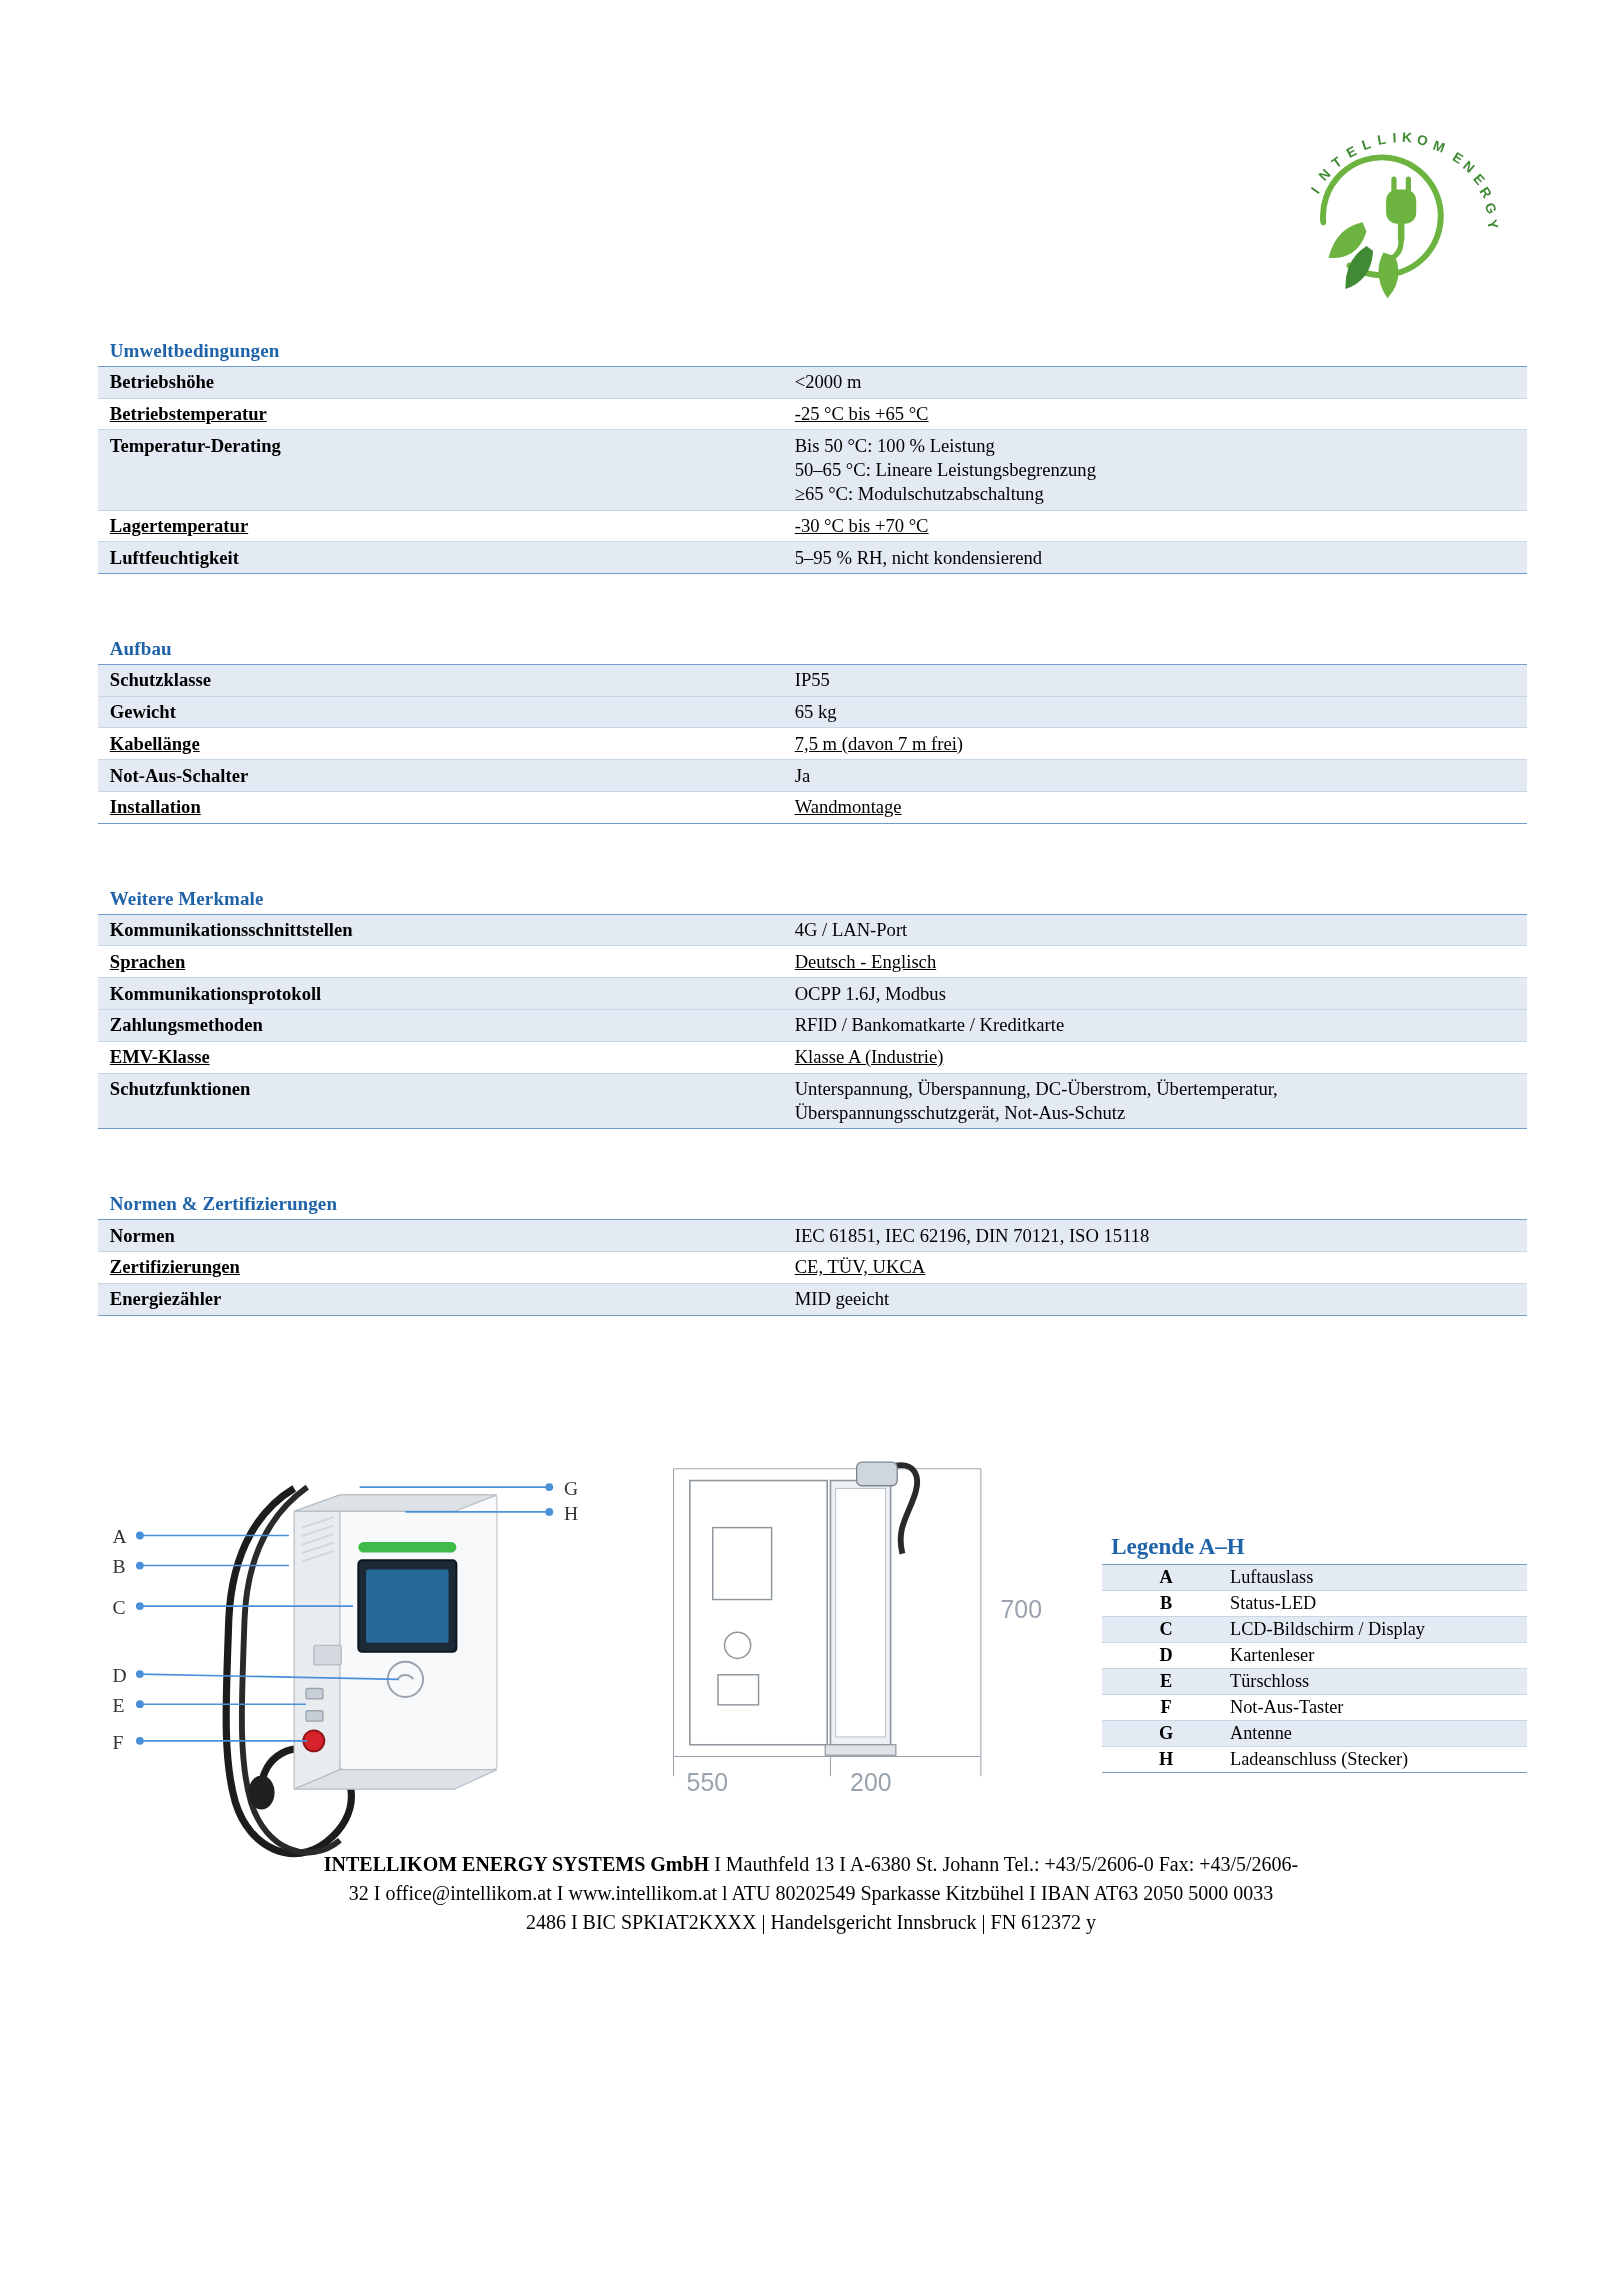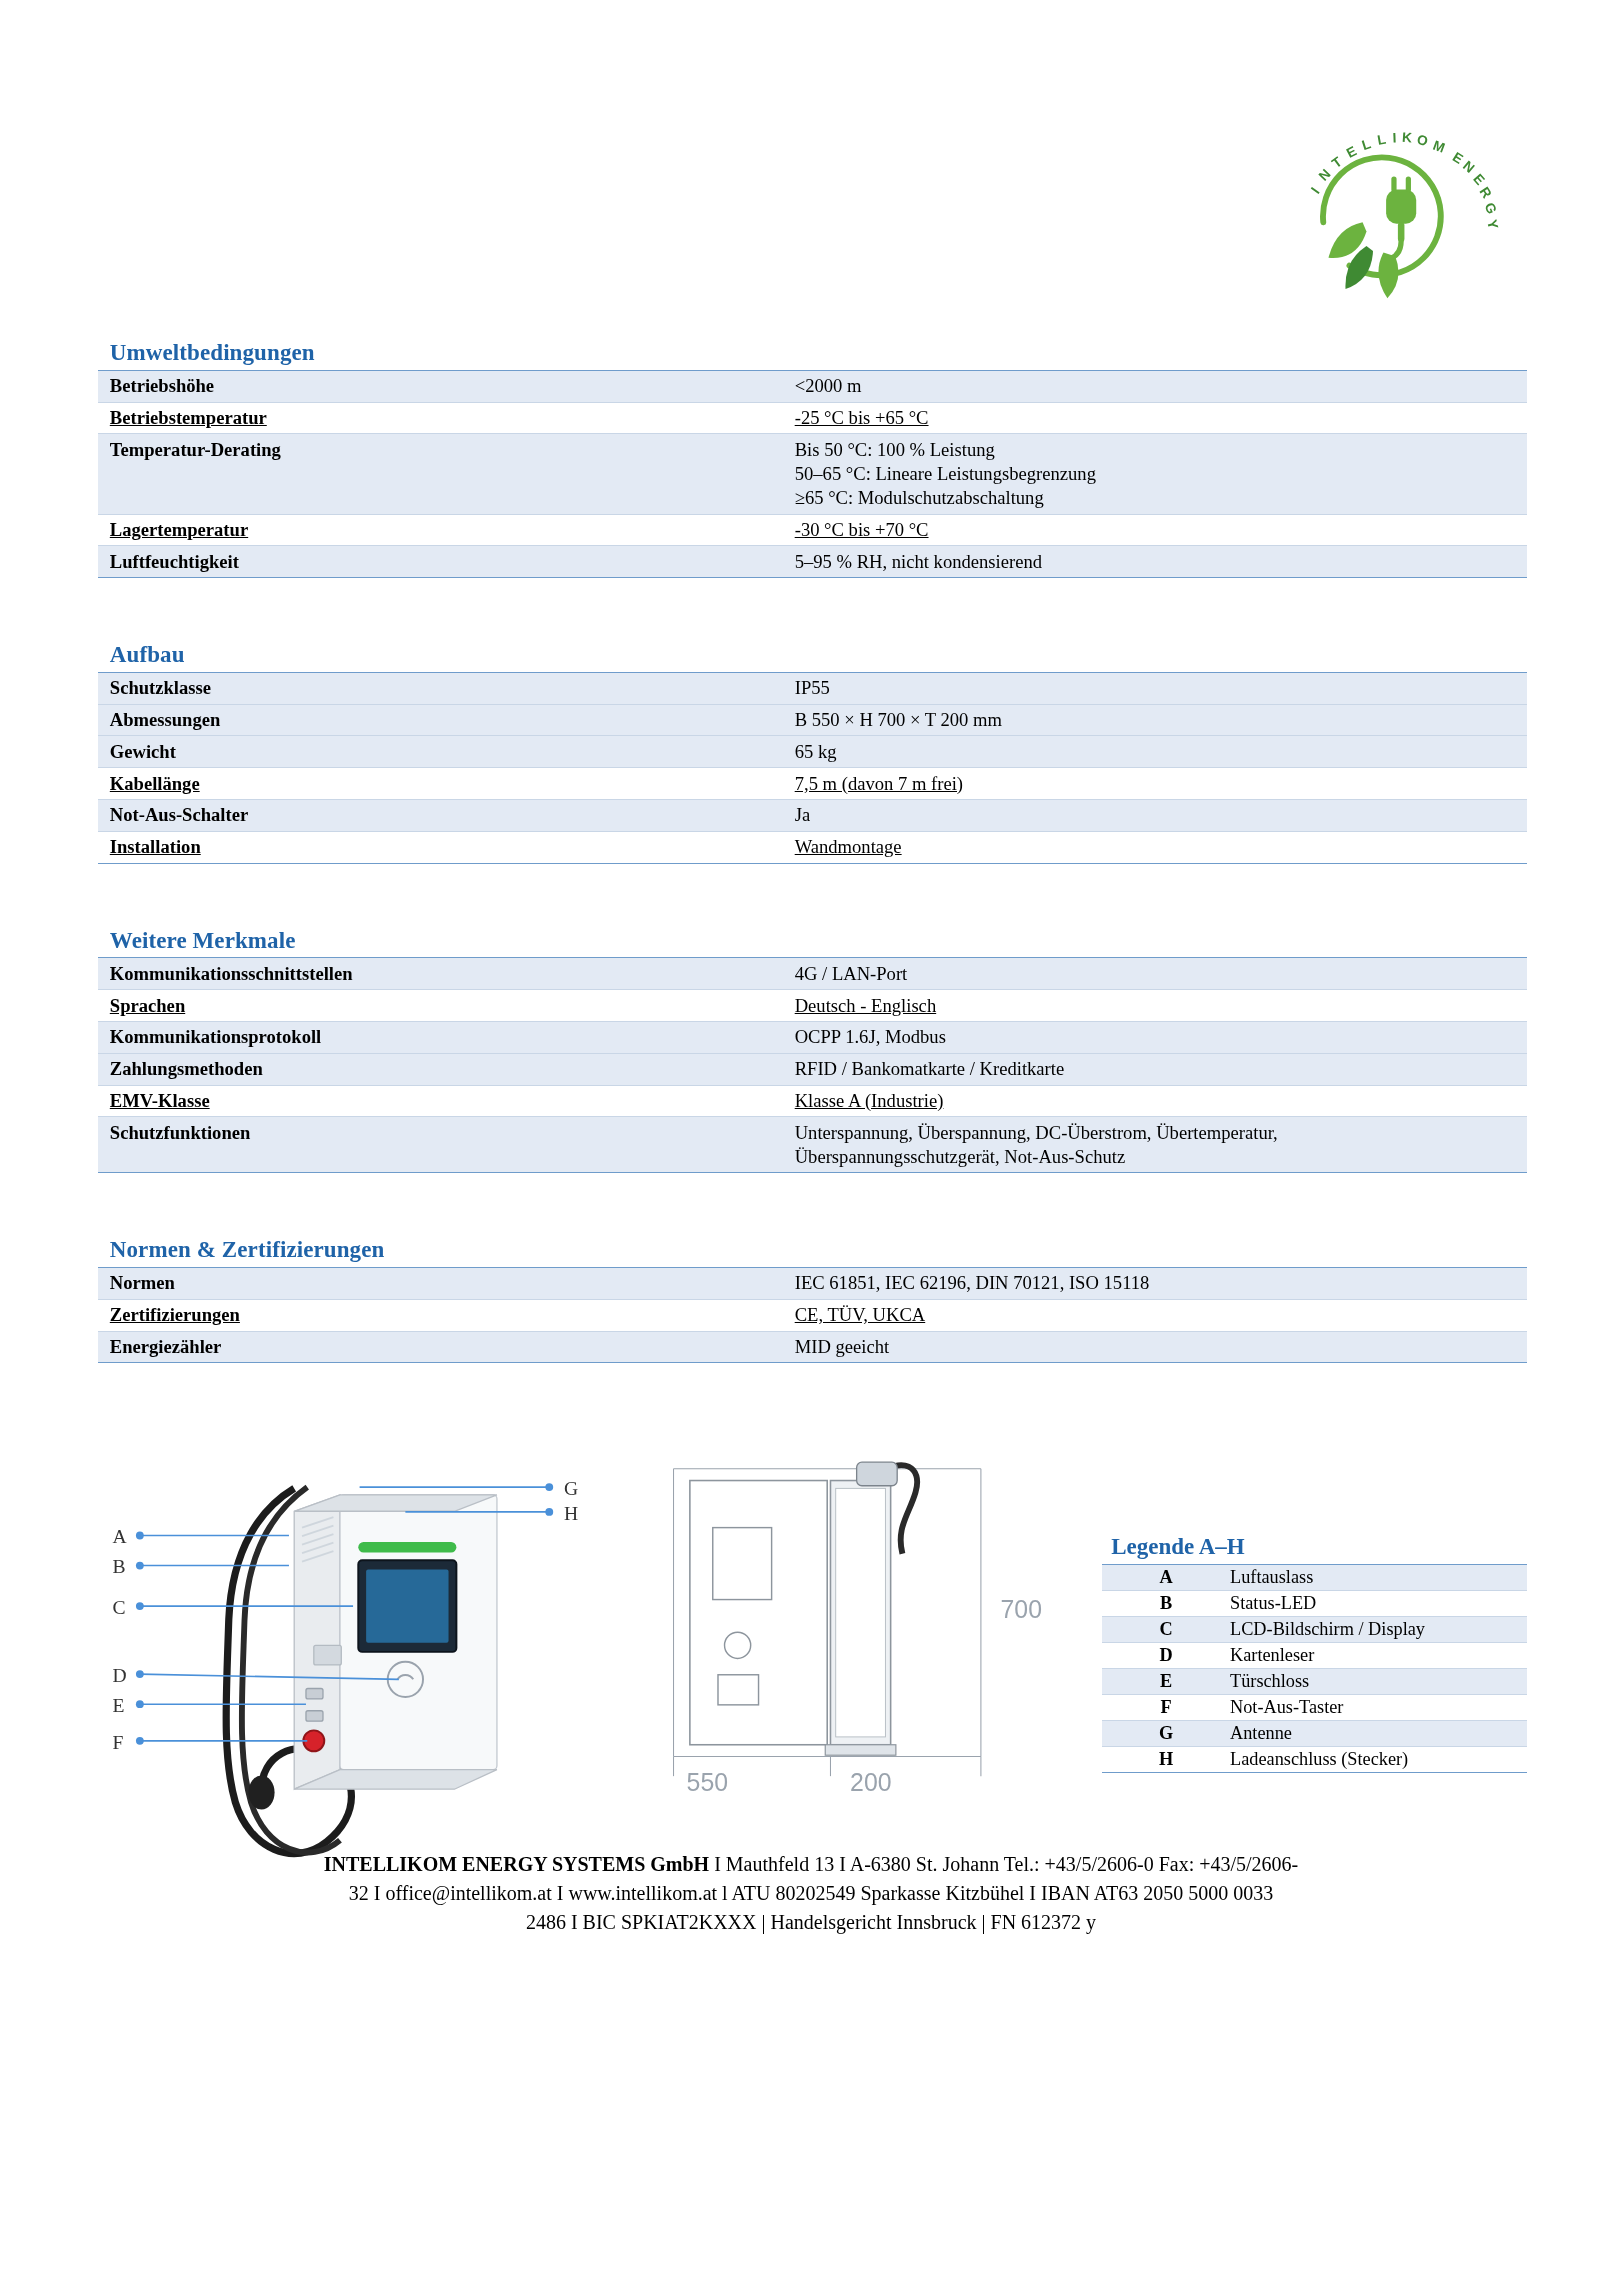--- a/index.html
+++ b/index.html
@@ -41,21 +41,21 @@
     width: 1429px;
   }
 
   
   .section { margin-bottom: 64px; }
   .section:last-of-type { margin-bottom: 4px; }
 
   .sec-title {
     font-family: "Liberation Serif", serif;
     font-weight: bold;
-    font-size: 23px;
+    font-size: 19px;
     color: #1f63a8;
     letter-spacing: 0.1px;
     padding: 0 0 3.9px 11.8px;
     border-bottom: 1.6px solid #6f9ccb;
   }
   table.spec {
     width: 100%;
     border-collapse: collapse;
     table-layout: fixed;
   }
@@ -223,24 +223,20 @@
 
     <div class="section">
       <div class="sec-title">Aufbau</div>
       <table class="spec sec-aufbau">
         <tbody>
             <tr class="alt">
           <td class="k">Schutzklasse</td>
           <td class="v">IP55</td>
         </tr>
         <tr class="alt">
-          <td class="k">Abmessungen</td>
-          <td class="v">B 550 × H 700 × T 200 mm</td>
-        </tr>
-        <tr class="alt">
           <td class="k">Gewicht</td>
           <td class="v">65 kg</td>
         </tr>
         <tr class="plain">
           <td class="k">Kabellänge</td>
           <td class="v">7,5 m (davon 7 m frei)</td>
         </tr>
         <tr class="alt">
           <td class="k">Not-Aus-Schalter</td>
           <td class="v">Ja</td>

